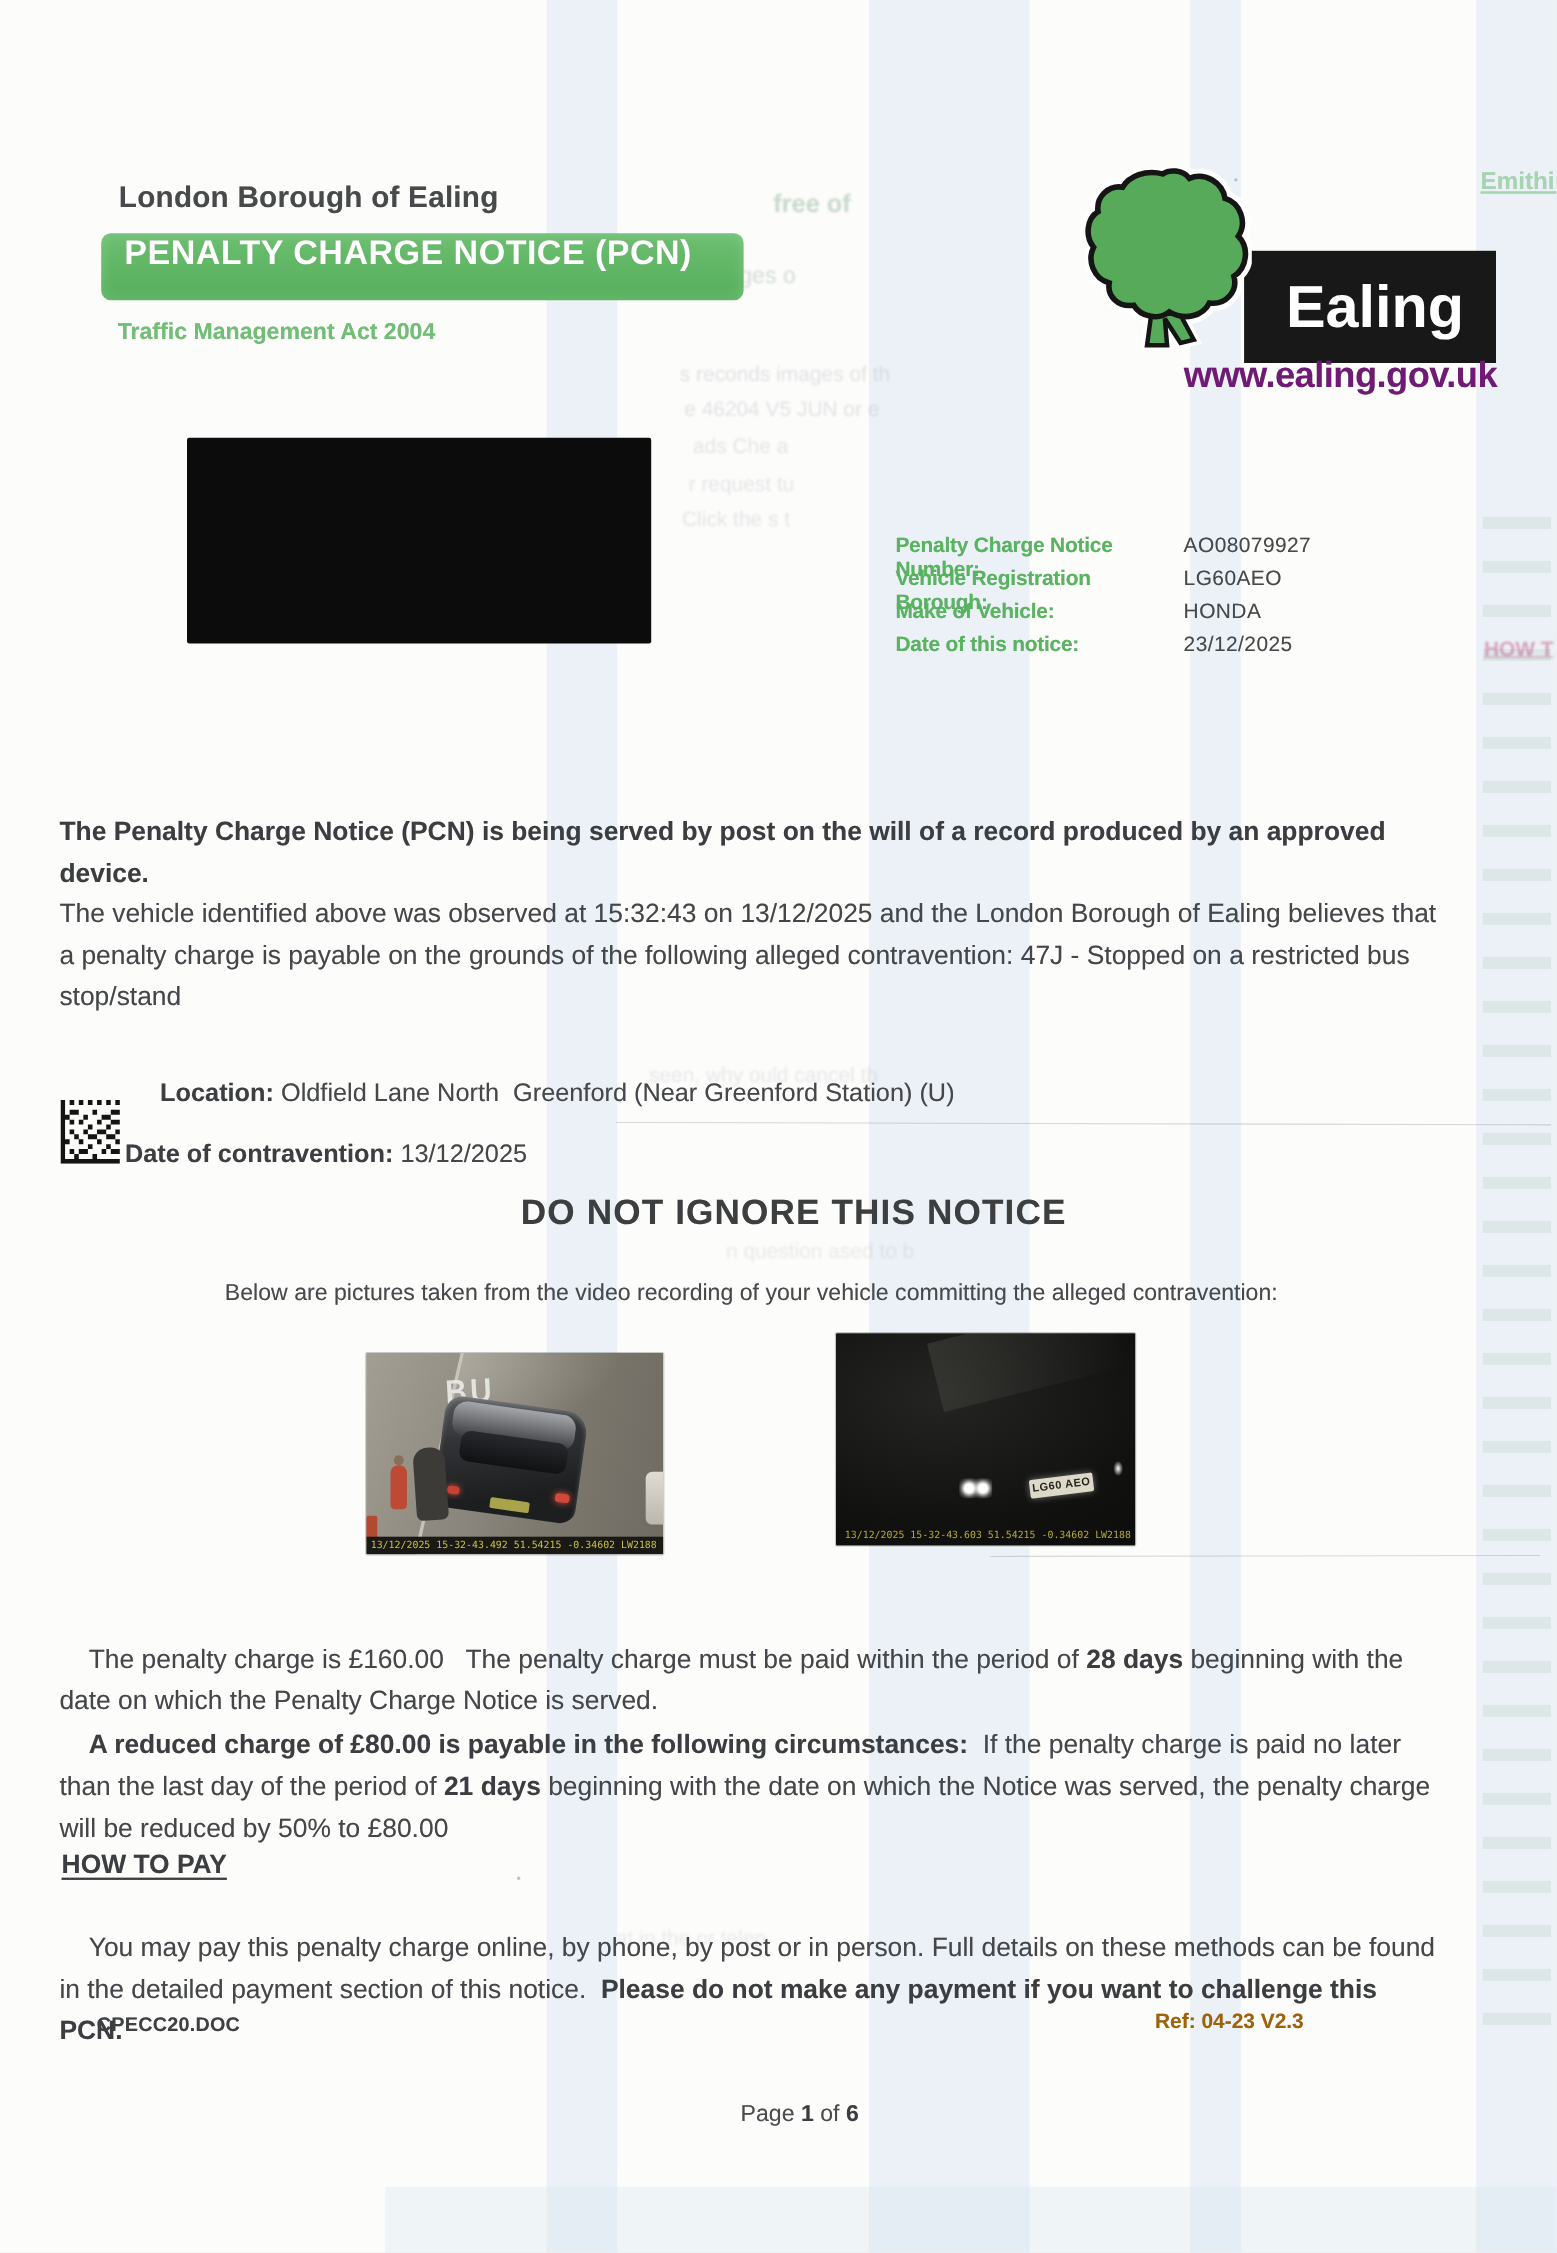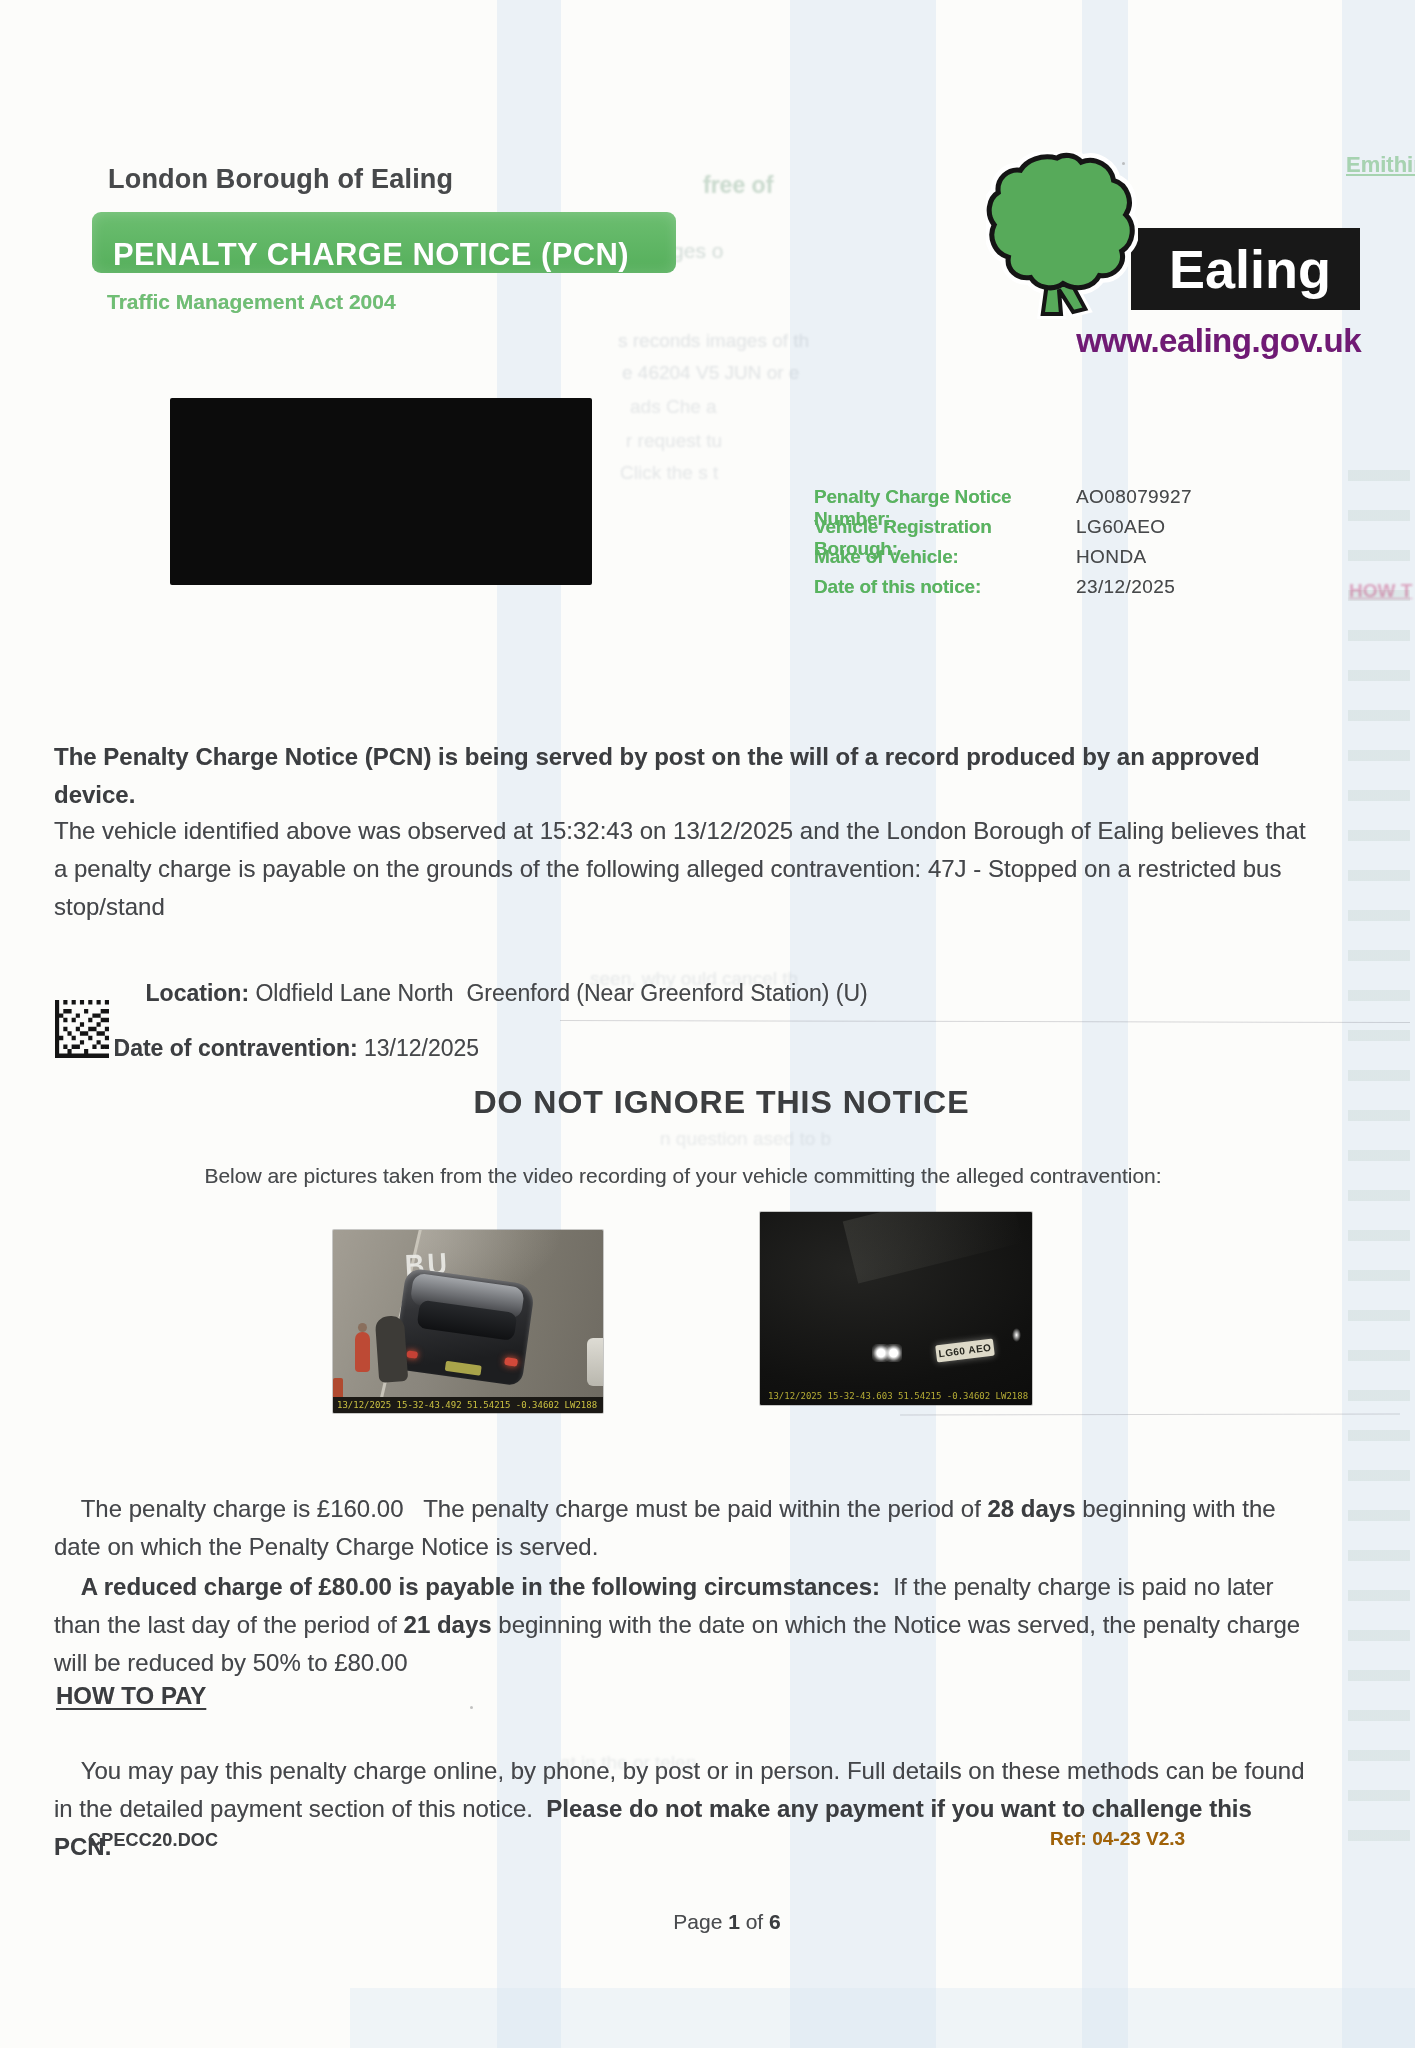--- a/index.html
+++ b/index.html
@@ -11,27 +11,27 @@
   .stripe{position:absolute;top:0;height:100%;background:rgba(215,228,241,.45);pointer-events:none;}
   .stripe-lines{position:absolute;background:repeating-linear-gradient(180deg,rgba(118,152,130,.12) 0 11px,transparent 11px 40px);pointer-events:none;}
   .hband{position:absolute;background:rgba(215,228,241,.35);pointer-events:none;}
   .ghost{position:absolute;pointer-events:none;white-space:nowrap;font-family:"Liberation Sans",sans-serif;}
   .crease{position:absolute;height:1px;background:rgba(120,120,128,.28);}
 
   
   .authority{left:108px;top:164px;font-size:27px;font-weight:700;color:#47494b;letter-spacing:.2px;}
   .banner{left:92px;top:212px;width:584px;height:61px;border-radius:9px;
           background:linear-gradient(180deg,#6cbe70,#55af5b);
-          display:flex;align-items:flex-end;padding-left:21px;box-sizing:border-box;
+          display:flex;align-items:flex-start;padding-left:21px;box-sizing:border-box;
           box-shadow:inset 0 0 14px rgba(255,255,255,.18);}
   .banner-text{font-size:31px;font-weight:700;color:#ffffff;letter-spacing:.4px;}
   .act{left:107px;top:290px;font-size:21px;font-weight:700;color:#6fbf74;}
 
   
-  .logo-box{left:1131px;top:228px;width:229px;height:82px;background:#181818;
+  .logo-box{left:1131px;top:228px;width:229px;height:102px;background:#181818;
             display:flex;align-items:center;justify-content:center;padding-left:9px;box-sizing:border-box;}
   .logo-text{color:#fff;font-size:54px;font-weight:700;letter-spacing:0;}
   .tree{left:986px;top:152px;}
   .website{left:1013px;top:322px;width:348px;text-align:right;font-size:33px;font-weight:700;color:#701a75;letter-spacing:-.5px;}
 
   .redaction{left:170px;top:398px;width:422px;height:187px;background:#0c0c0c;border-radius:2px;}
 
   
   .details{left:814px;top:486px;}
   .details .row{display:flex;height:30px;align-items:flex-start;}

